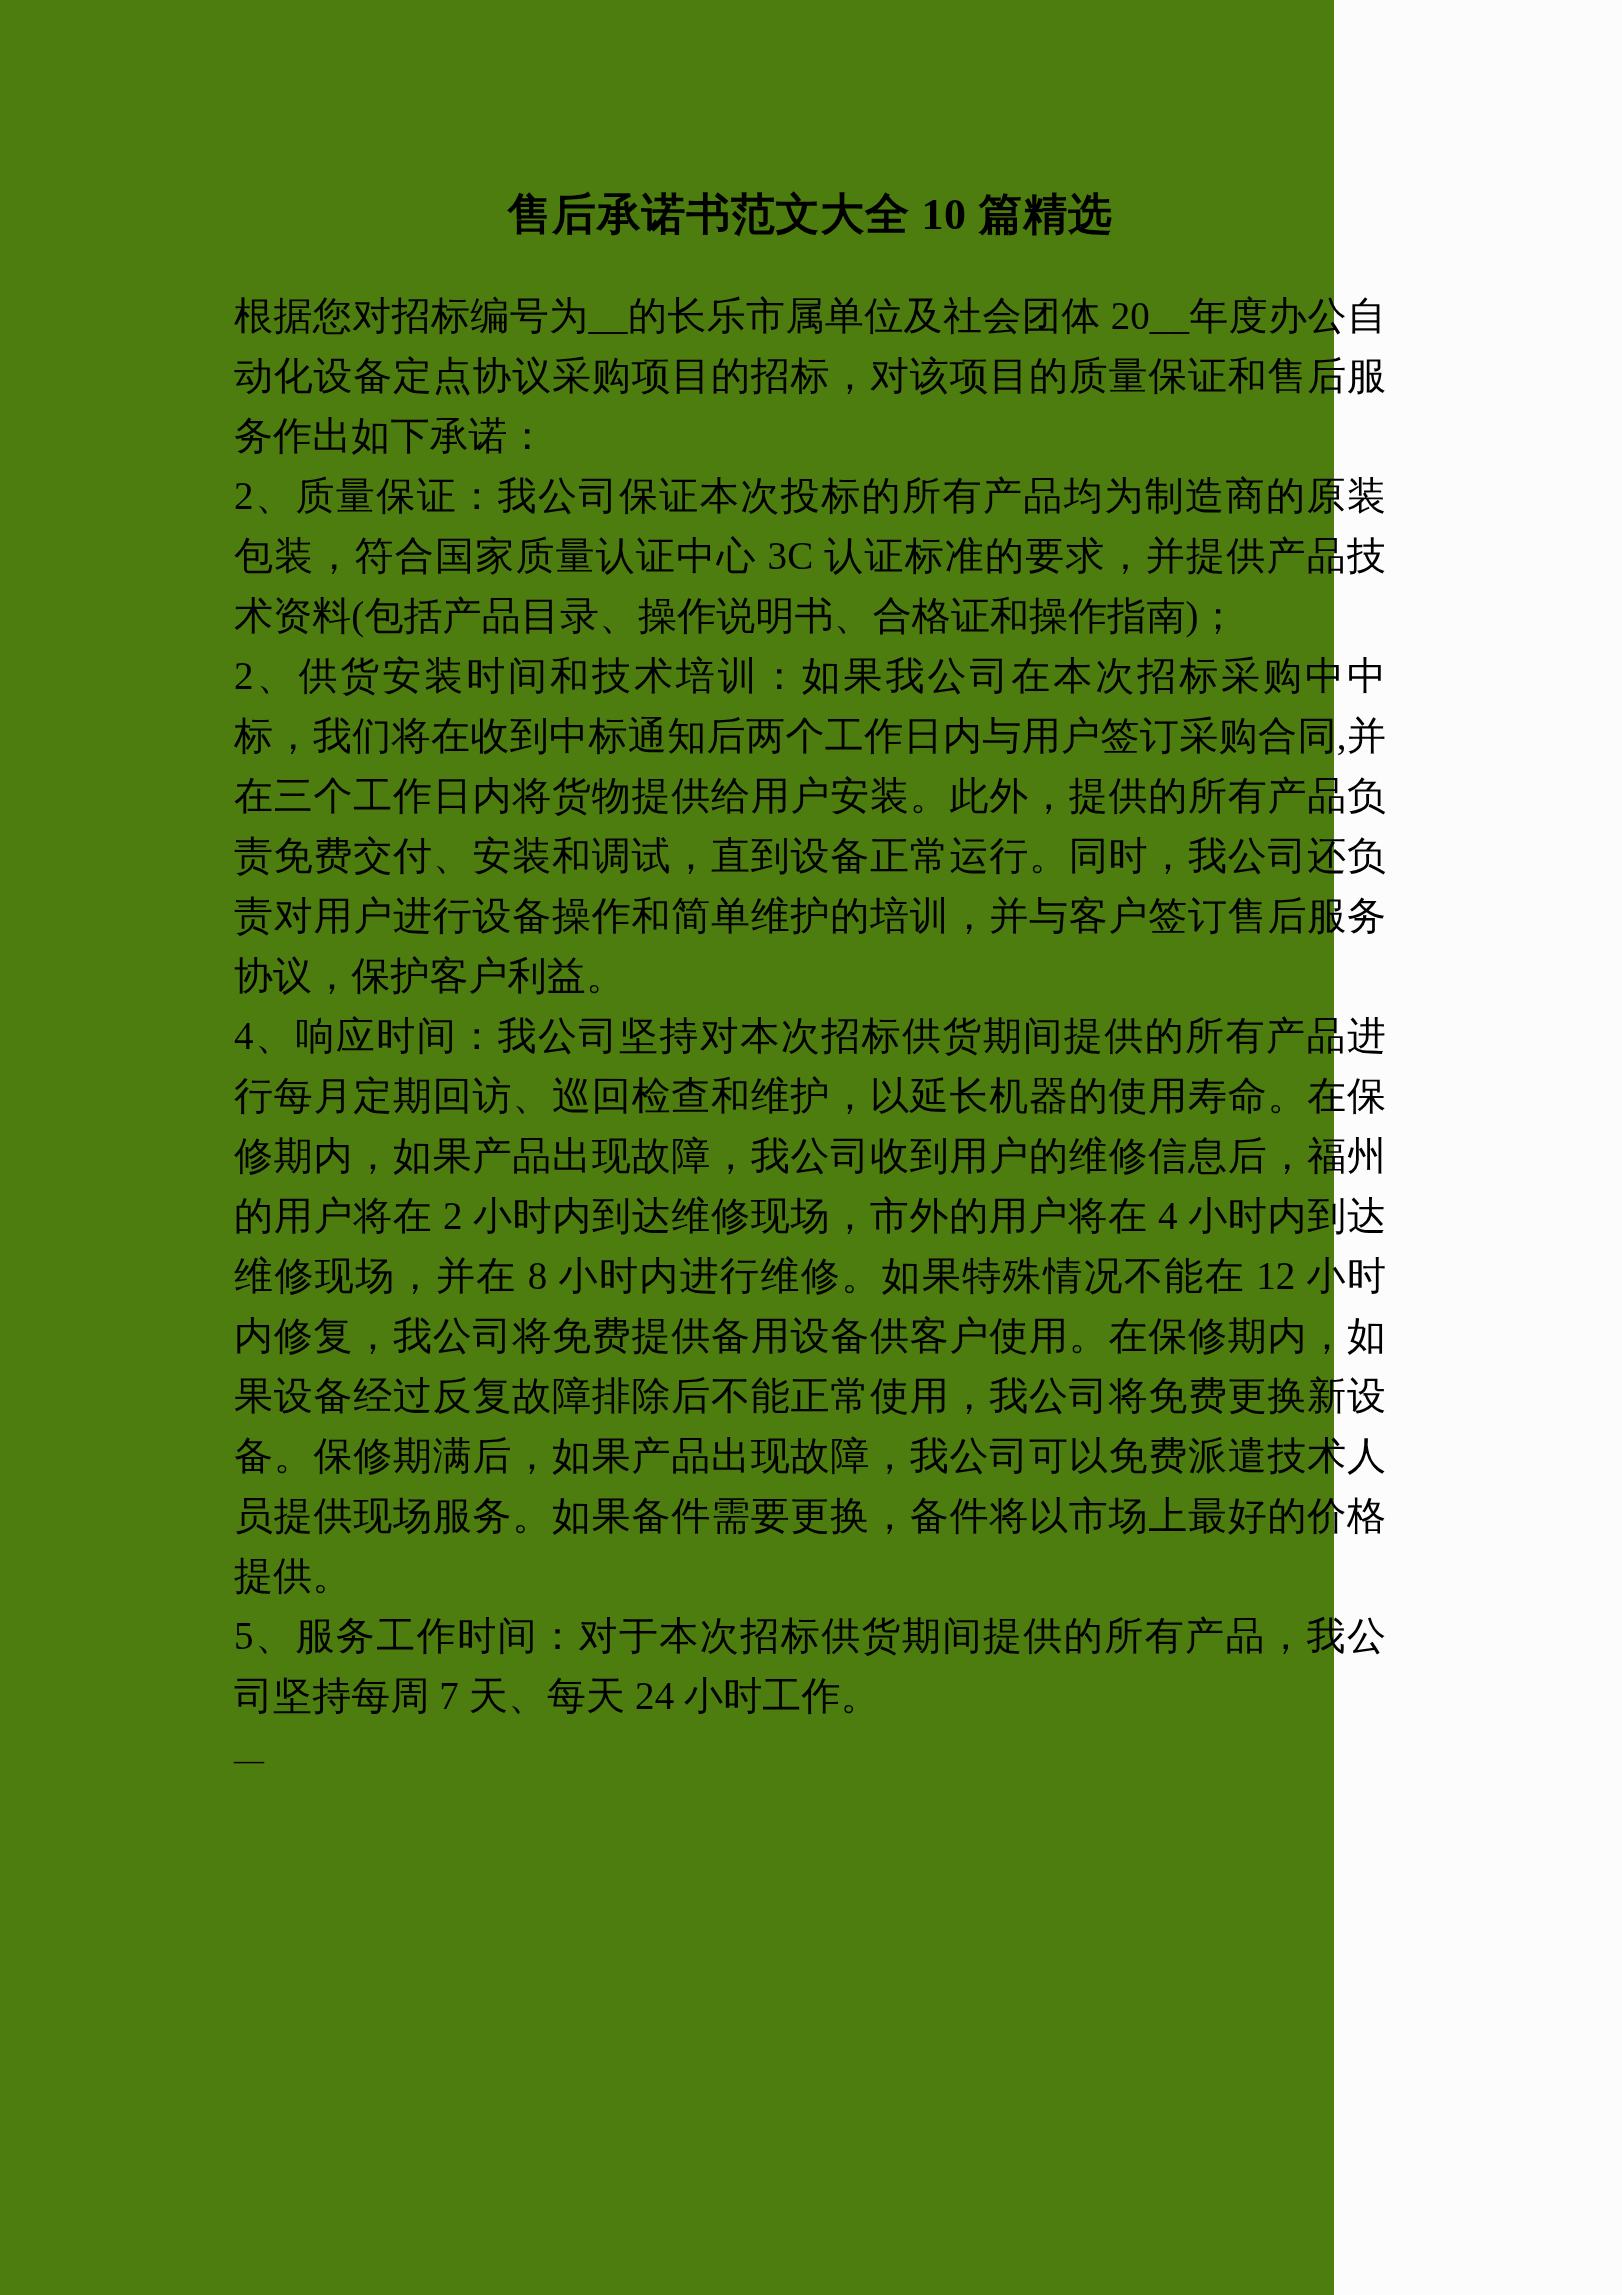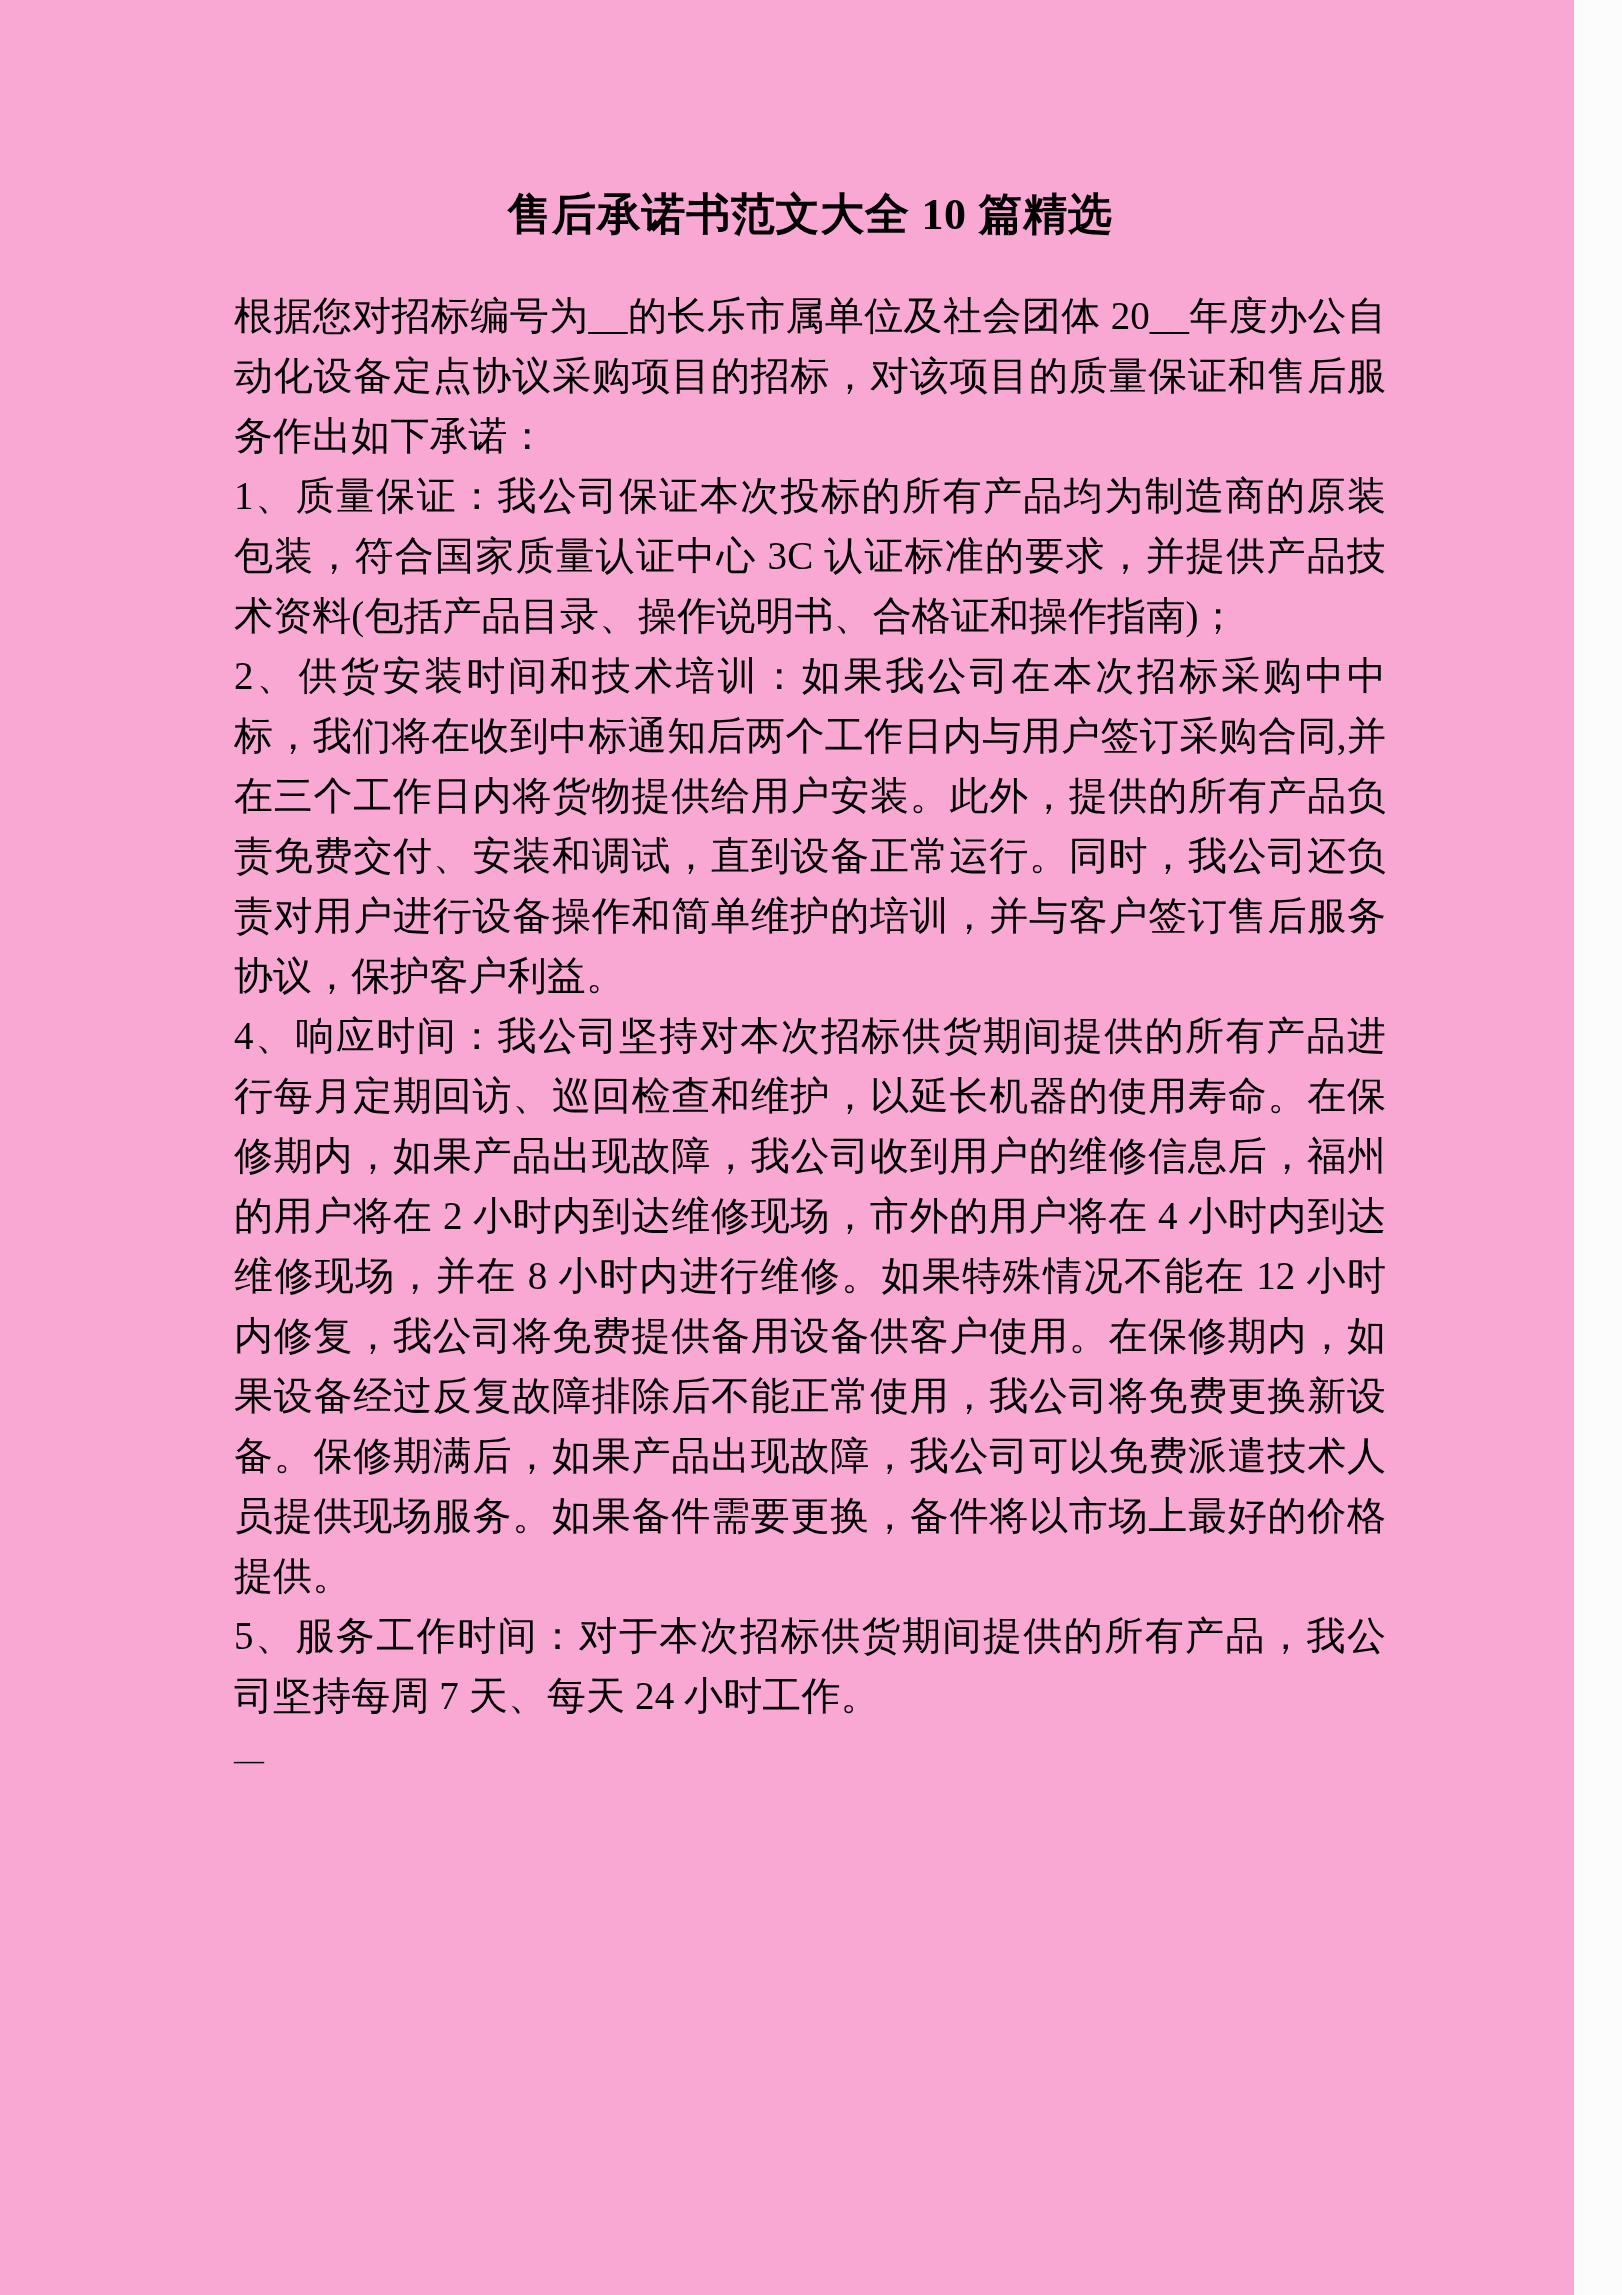--- a/index.html
+++ b/index.html
@@ -11,23 +11,23 @@
     width: 1623px;
     height: 2295px;
     background: #fcfcfc;
     font-family: "Liberation Serif", "DejaVu Serif", serif;
     color: #000;
     overflow: hidden;
   }
 
   .page {
     position: relative;
-    width: 1574px;
+    width: 1334px;
     height: 2295px;
-    background: #f9a8d4;
+    background: #4d7c0f;
     box-sizing: border-box;
     padding: 0;
   }
 
   .content {
     position: absolute;
     left: 234px;
     top: 0;
     width: 1152px;
   }
@@ -80,21 +80,21 @@
 
 <div class="page">
   <div class="content">
 
     <h1 class="doc-title">售后承诺书范文大全 10 篇精选</h1>
 
     <div class="body-block">
 
       <p class="para">根据您对招标编号为__的长乐市属单位及社会团体 20__年度办公自动化设备定点协议采购项目的招标，对该项目的质量保证和售后服务作出如下承诺：</p>
 
-      <p class="para">1、质量保证：我公司保证本次投标的所有产品均为制造商的原装包装，符合国家质量认证中心 3C 认证标准的要求，并提供产品技术资料(包括产品目录、操作说明书、合格证和操作指南)；</p>
+      <p class="para">2、质量保证：我公司保证本次投标的所有产品均为制造商的原装包装，符合国家质量认证中心 3C 认证标准的要求，并提供产品技术资料(包括产品目录、操作说明书、合格证和操作指南)；</p>
 
       <p class="para">2、供货安装时间和技术培训：如果我公司在本次招标采购中中标，我们将在收到中标通知后两个工作日内与用户签订采购合同,并在三个工作日内将货物提供给用户安装。此外，提供的所有产品负责免费交付、安装和调试，直到设备正常运行。同时，我公司还负责对用户进行设备操作和简单维护的培训，并与客户签订售后服务协议，保护客户利益。</p>
 
 
 
       <p class="para">4、响应时间：我公司坚持对本次招标供货期间提供的所有产品进行每月定期回访、巡回检查和维护，以延长机器的使用寿命。在保修期内，如果产品出现故障，我公司收到用户的维修信息后，福州的用户将在 2 小时内到达维修现场，市外的用户将在 4 小时内到达维修现场，并在 8 小时内进行维修。如果特殊情况不能在 12 小时内修复，我公司将免费提供备用设备供客户使用。在保修期内，如果设备经过反复故障排除后不能正常使用，我公司将免费更换新设备。保修期满后，如果产品出现故障，我公司可以免费派遣技术人员提供现场服务。如果备件需要更换，备件将以市场上最好的价格提供。</p>
 
       <p class="para">5、服务工作时间：对于本次招标供货期间提供的所有产品，我公司坚持每周 7 天、每天 24 小时工作。</p>
 
 

